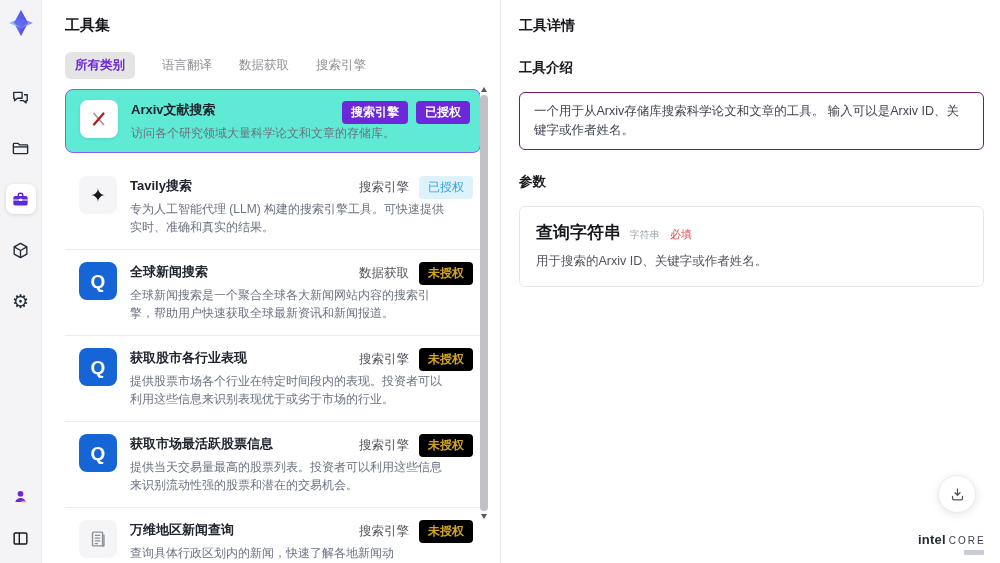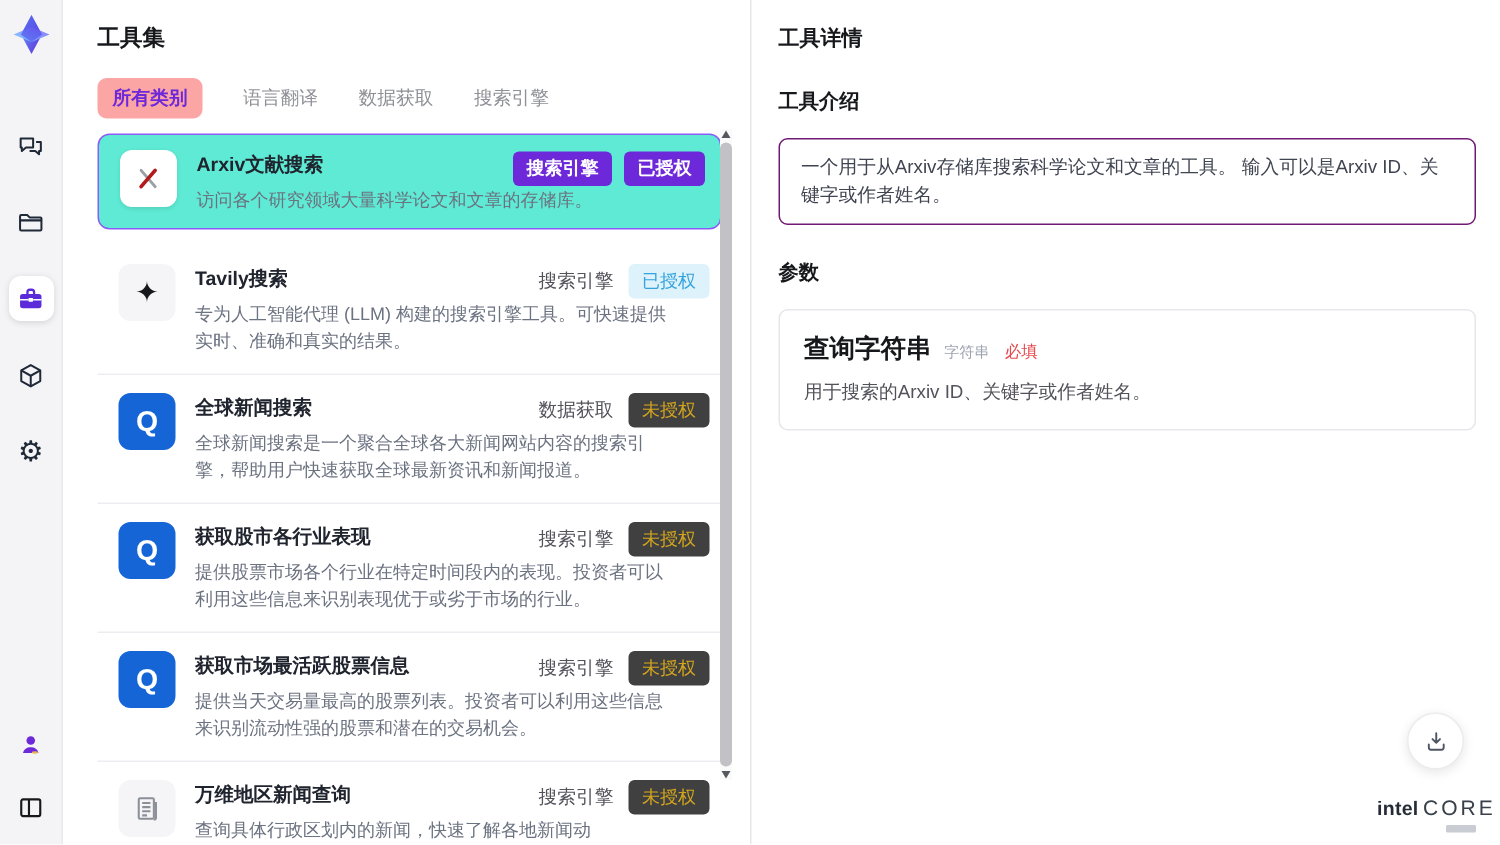--- a/index.html
+++ b/index.html
@@ -17,21 +17,21 @@
   .rail-btn svg { width:19px; height:19px; }
   .rail-btn.active { background:#fff; box-shadow:0 1px 4px rgba(0,0,0,.12); }
   .gear-glyph { font-size:19px; line-height:1; color:#1f2937; font-family:"DejaVu Sans",sans-serif; }
   .rail-bottom { margin-top:auto; display:flex; flex-direction:column; align-items:center; gap:12px; }
 
   
   .list-panel { width:458px; flex:none; position:relative; padding:16px 0 0 23px; }
   .list-title { font-size:15px; font-weight:bold; color:#17181c; margin-bottom:17px; }
   .tabs { display:flex; align-items:center; gap:27px; margin-bottom:10px; }
   .tab { font-size:12.5px; color:#8f9096; cursor:pointer; padding:5px 0; white-space:nowrap; }
-  .tab.active { background:#fca5a5; color:#6d28d9; font-weight:bold; padding:5px 10px; border-radius:6px; }
+  .tab.active { background:#e5e5e5; color:#6d28d9; font-weight:bold; padding:5px 10px; border-radius:6px; }
 
   .cards { width:416px; }
   .card { position:relative; display:flex; padding:12px 10px 13px 14px; border-bottom:1px solid #ededf1; }
   .card:last-child { border-bottom:none; }
   .card.selected { border:1.5px solid #8b5cf6; background:#5eead4; border-radius:8px;
     padding:10px 10px 10px 14px; margin-bottom:11px; }
   .tool-icon { width:38px; height:38px; border-radius:8px; flex:none; margin-right:13px;
     display:flex; align-items:center; justify-content:center; }
   .tool-icon.white { background:#fff; box-shadow:0 1px 3px rgba(0,0,0,.10); }
   .tool-icon.grey { background:#f5f5f7; }
@@ -39,21 +39,21 @@
   .q-glyph { color:#fff; font-weight:bold; font-size:19px; line-height:1; }
   .star-glyph { font-size:19px; color:#17181c; line-height:1; }
   .tool-main { flex:1; min-width:0; }
   .tool-name { font-size:13px; font-weight:bold; color:#20242e; margin:1px 0 5px; }
   .tool-desc { font-size:12px; color:#6b7280; line-height:1.5; max-width:322px; }
   .tool-tags { position:absolute; top:12px; right:8px; display:flex; gap:10px; align-items:center; }
   .card.selected .tool-tags { top:11px; right:10px; gap:8px; }
   .badge { font-size:12px; padding:3px 9px; border-radius:4px; white-space:nowrap; }
   .badge.solid { background:#6d28d9; color:#fff; font-weight:600; }
   .badge.blue { background:#ddf2fb; color:#35a3dc; }
-  .badge.yellow { background:#404040; color:#d3a51d; }
+  .badge.yellow { background:#000000; color:#d3a51d;font-weight:bold; }
   .tag-text { font-size:12.5px; color:#52525b; white-space:nowrap; }
 
   
   .vscroll { position:absolute; right:12px; top:86px; width:8px; height:434px; background:#fafafa; }
   .vscroll .thumb { position:absolute; top:9px; bottom:9px; left:0; width:8px; background:#c2c2c6; border-radius:4px; }
   .arr { position:absolute; left:1px; width:0; height:0; border-left:3px solid transparent; border-right:3px solid transparent; }
   .arr.up { top:1px; border-bottom:5px solid #55585e; }
   .arr.down { bottom:1px; border-top:5px solid #55585e; }
 
   
@@ -70,21 +70,21 @@
   .param-desc { font-size:12.5px; color:#52525b; }
 
   
   .fab { position:absolute; right:24px; bottom:50px; width:38px; height:38px; border-radius:50%;
     background:#fff; border:1px solid #ececee; box-shadow:0 2px 8px rgba(0,0,0,.10);
     display:flex; align-items:center; justify-content:center; cursor:pointer; }
   .fab svg { width:17px; height:17px; }
   .intel { position:absolute; right:16px; bottom:8px; width:66px; text-align:center; line-height:1; }
   .intel .row1 { white-space:nowrap; }
   .intel-word { font-size:13px; font-weight:bold; color:#262c36; letter-spacing:.2px; }
-  .core-word { font-size:14px; color:#3a404a; letter-spacing:2px; margin-left:3px;margin-top:16px; }
+  .core-word { font-size:10px; color:#3a404a; letter-spacing:2px; margin-left:3px;margin-top:16px; }
   .intel-bar { width:20px; height:5px; background:#c9ccd2; border-radius:1px; margin:3px 0 0 auto; }
 </style>
 </head>
 <body>
 
 <div class="app">
 
   <div class="rail">
     <div class="logo">
       <svg viewBox="0 0 30 30">

